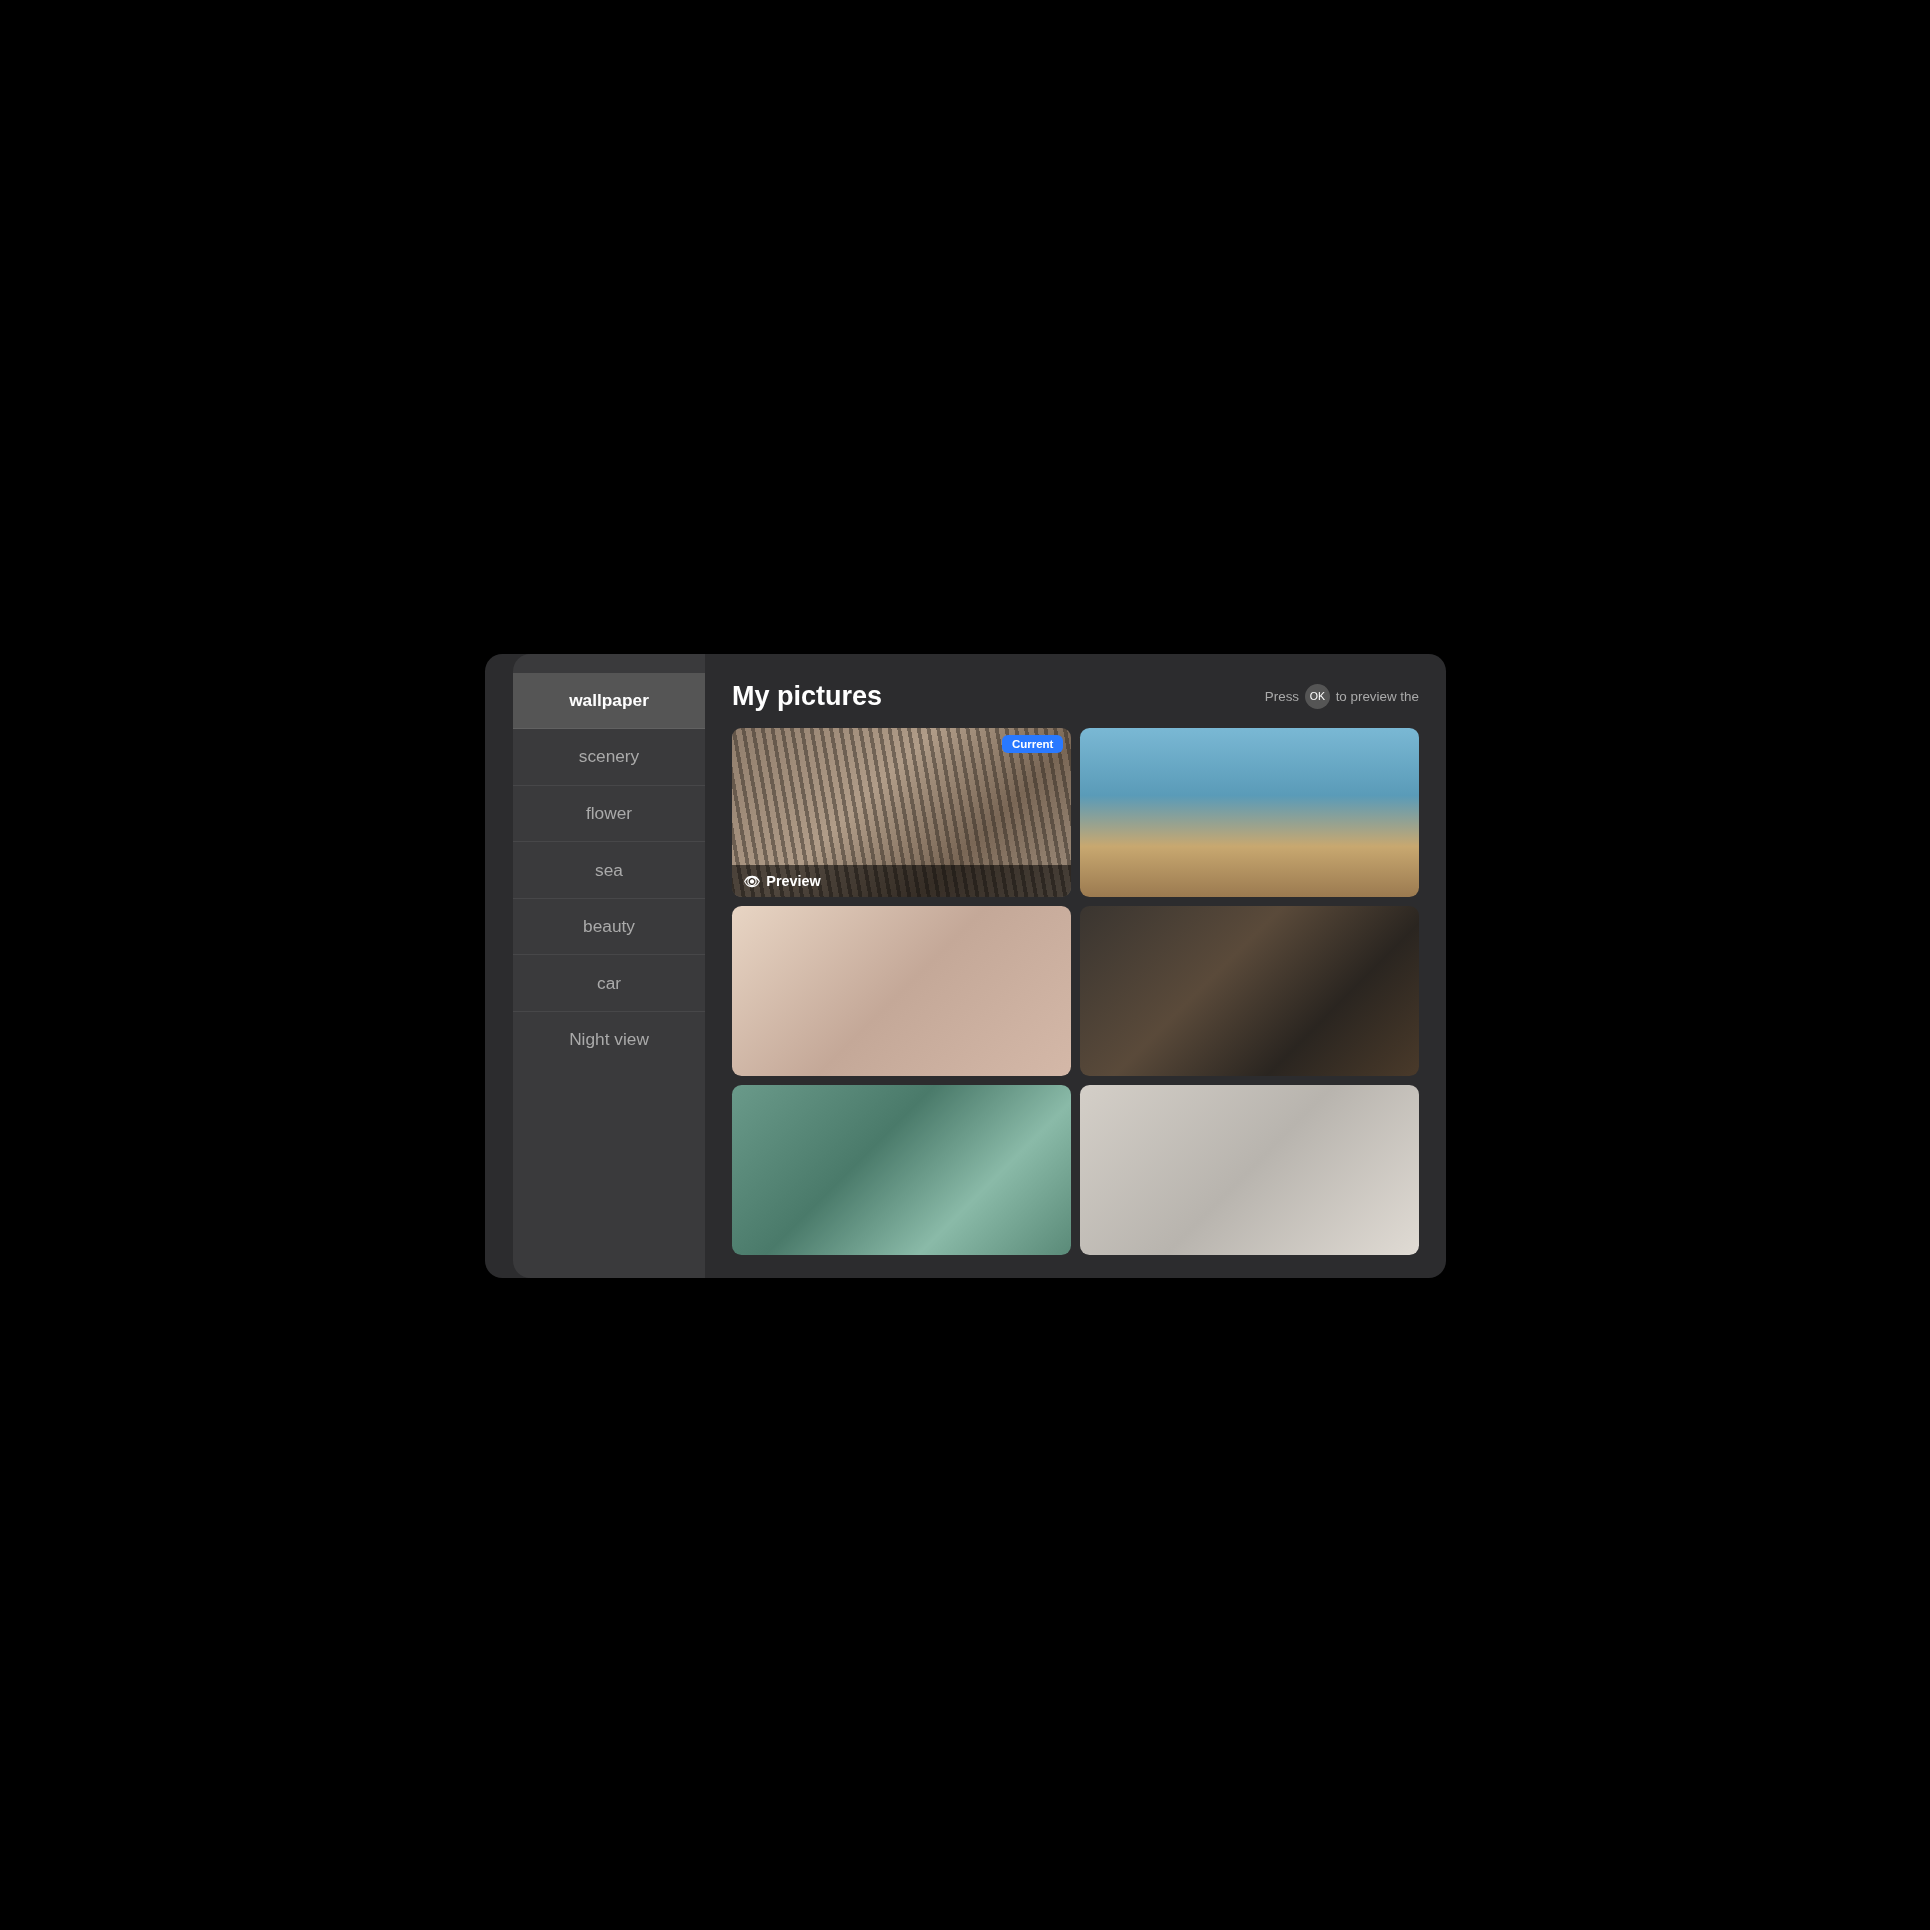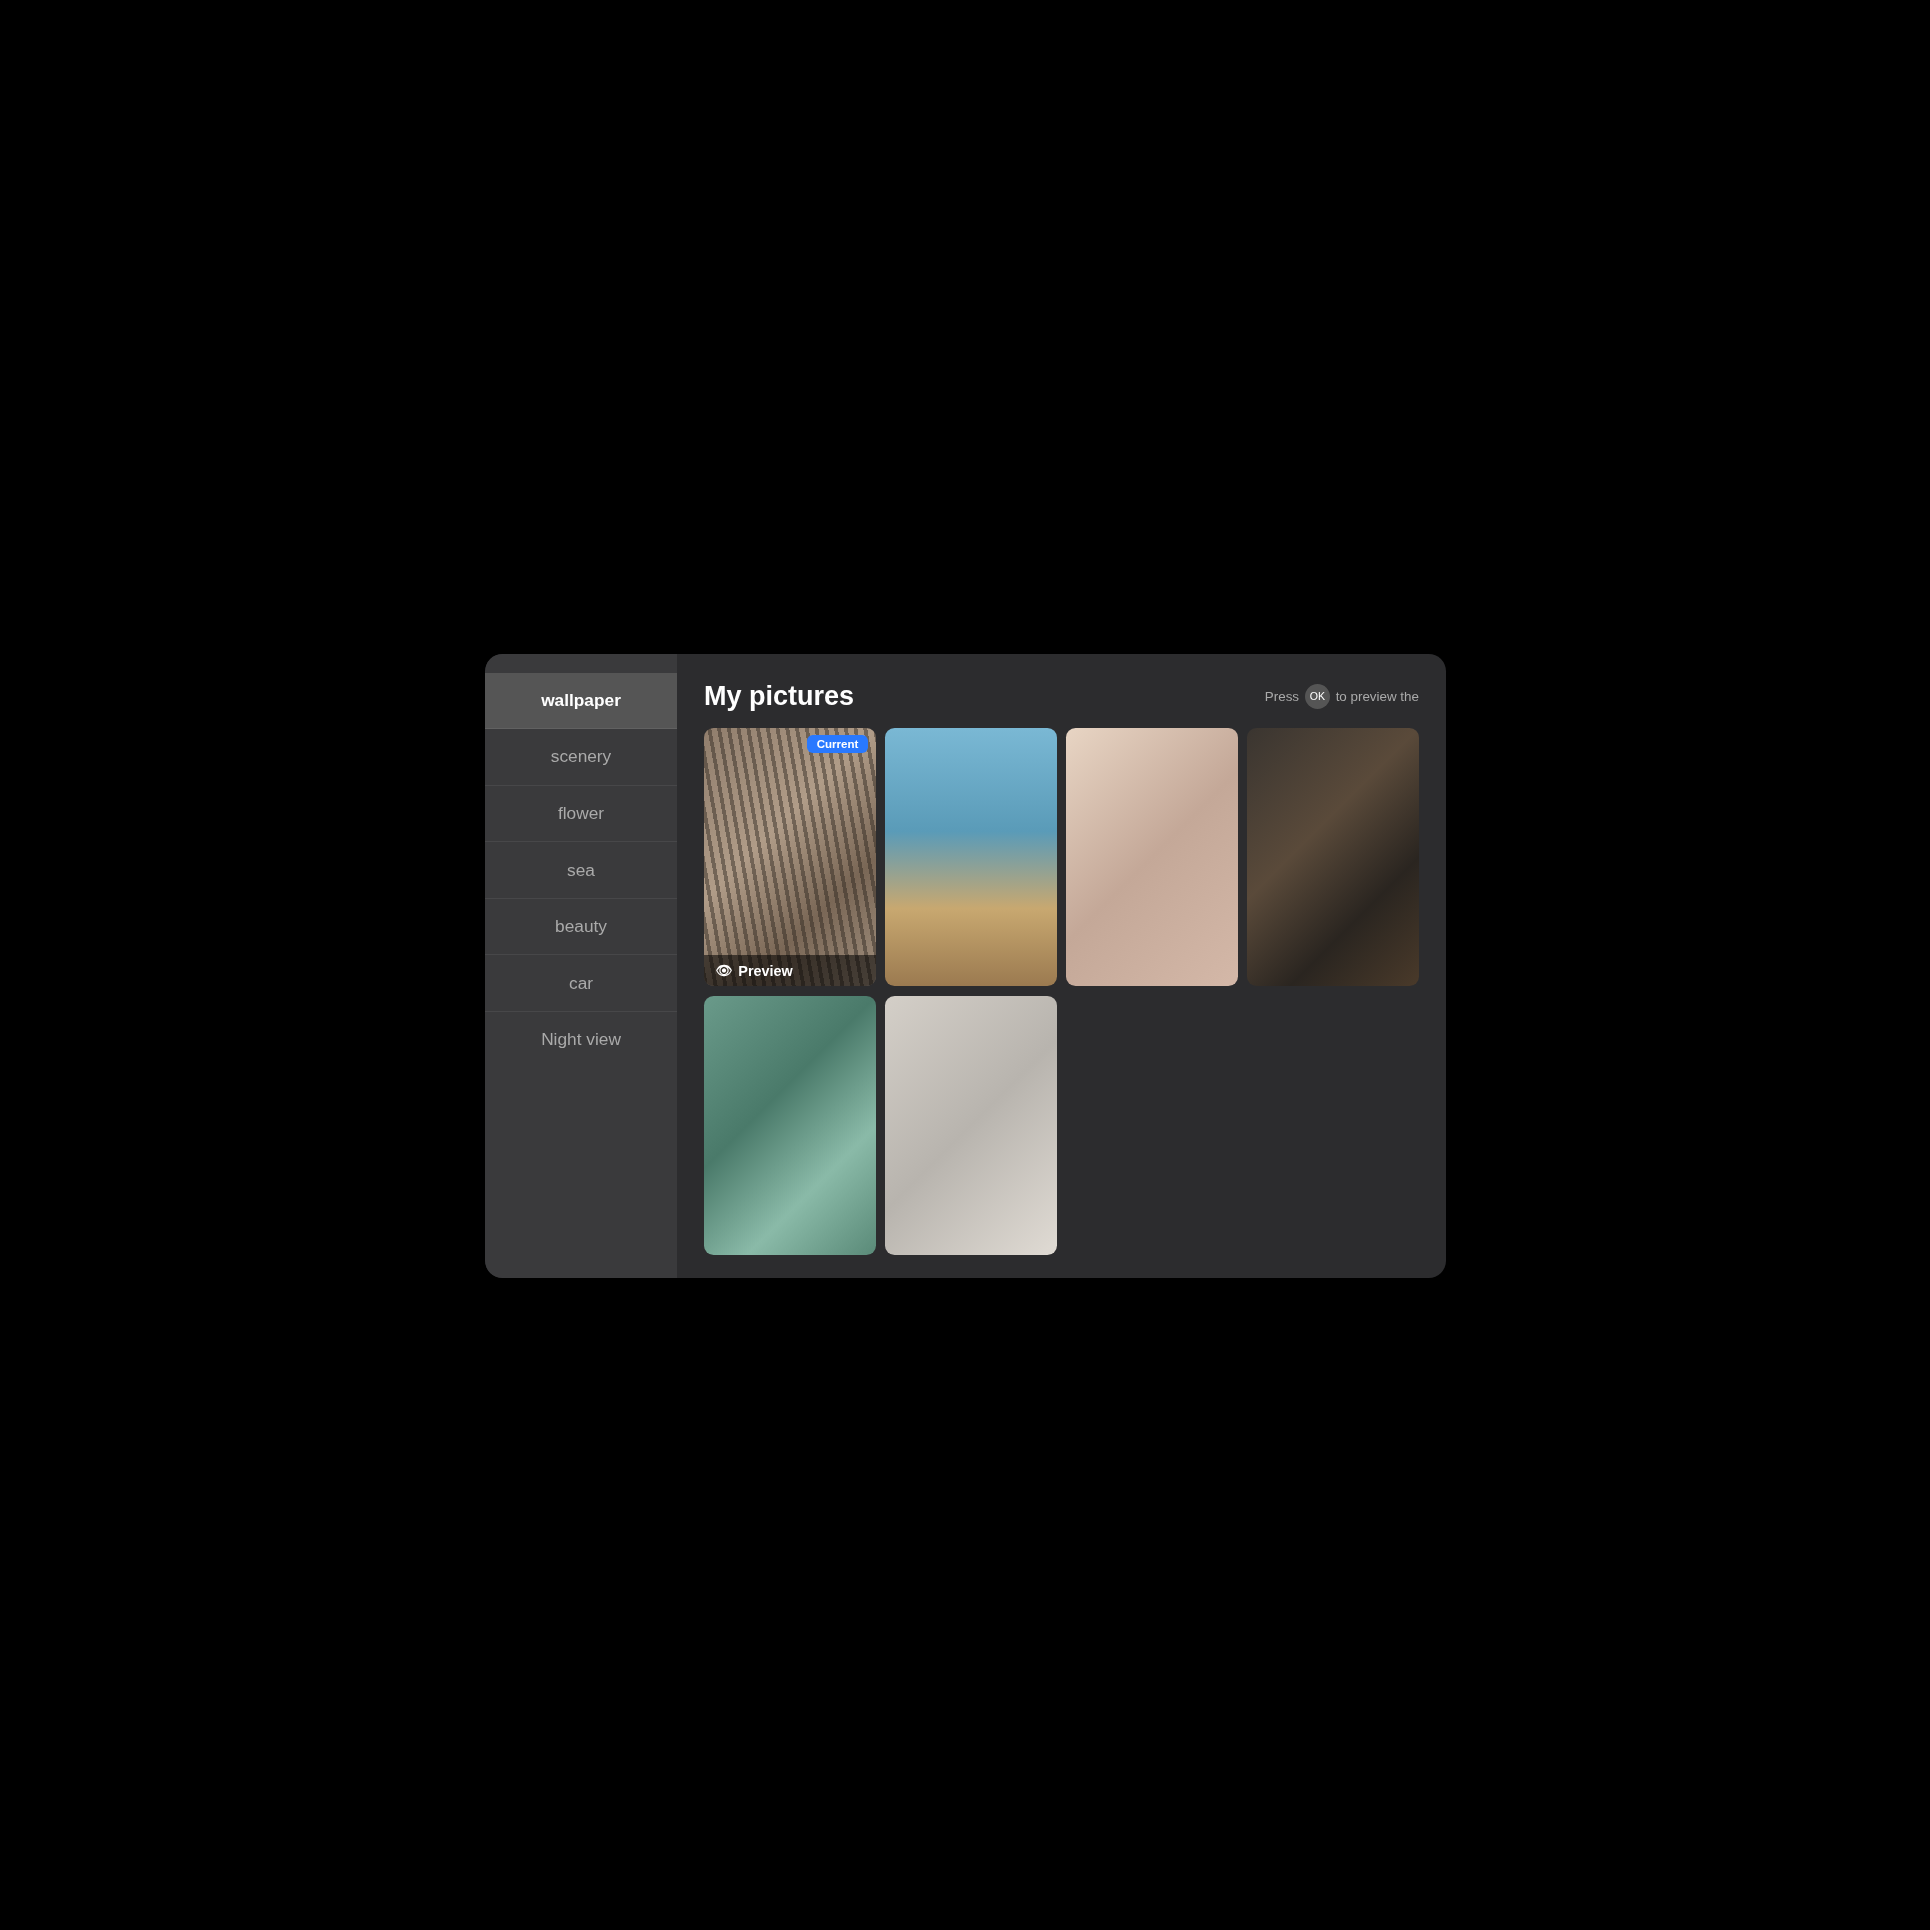--- a/index.html
+++ b/index.html
@@ -15,20 +15,21 @@
     }
 
     .tv-dialog {
       width: 961px;
       background: #2c2c2e;
       border-radius: 17.3px;
       overflow: hidden;
       display: flex;
       flex-direction: column;
       box-shadow: 0 29px 77px rgba(0,0,0,0.7);
+      padding-left: 28px;
     }
 
     .dialog-inner {
       display: flex;
       flex-direction: row;
       height: 624px;
     }
 
     
     .sidebar {
@@ -141,21 +142,21 @@
     }
 
     .source-label {
       color: #ccc;
       font-size: 15.4px;
     }
 
     
     .image-grid {
       display: grid;
-      grid-template-columns: repeat(4, 1fr);
+      grid-template-columns: repeat(2, 1fr);
       gap: 9.6px;
       flex: 1;
     }
 
     .image-card {
       border-radius: 9.6px;
       overflow: hidden;
       position: relative;
       cursor: pointer;
       background: #444;

